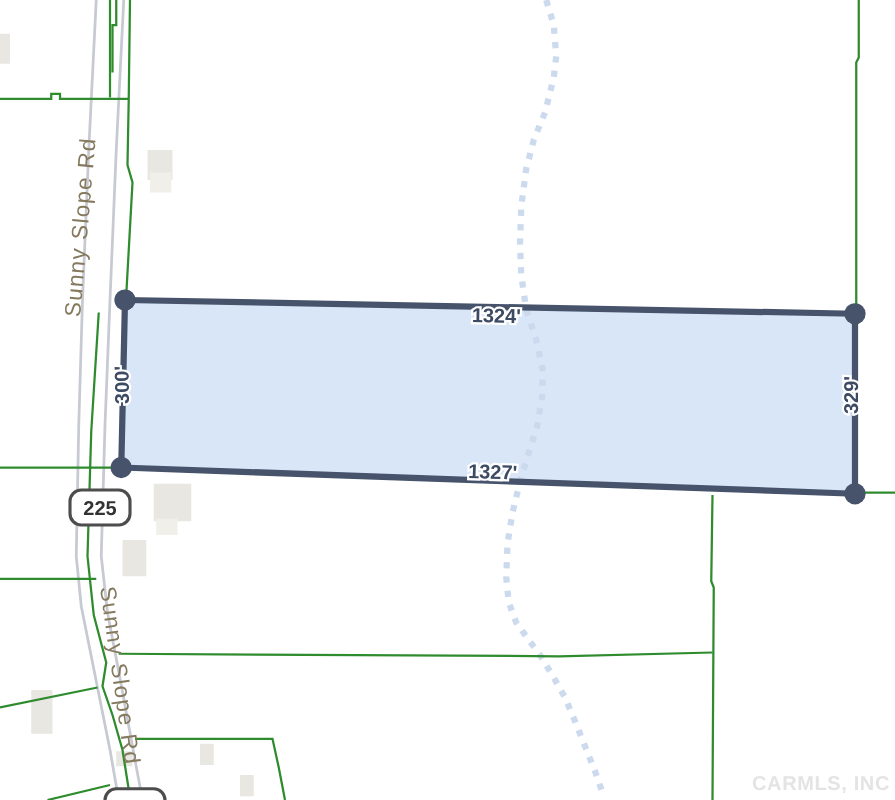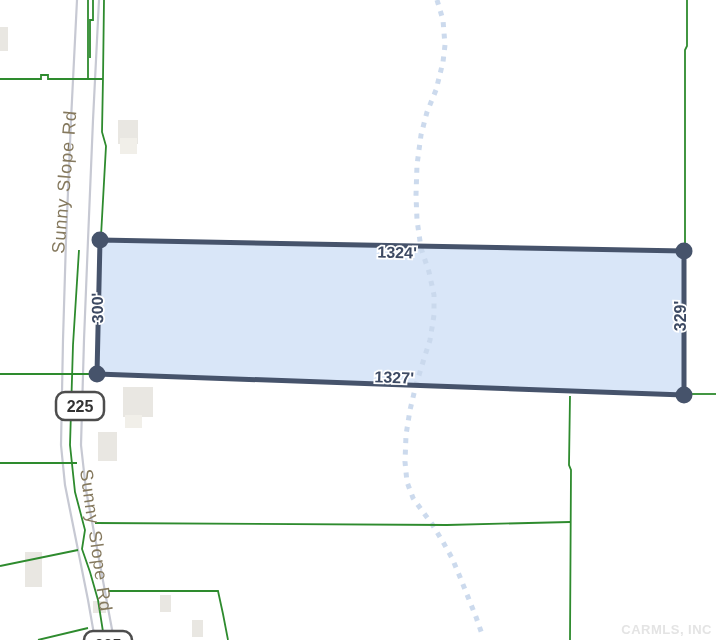--- a/index.html
+++ b/index.html
@@ -30,21 +30,21 @@
     font-size:18px;fill:#85795e;letter-spacing:1px;
   }
   .shield-box{fill:#ffffff;stroke:#4d4d4d;stroke-width:2.5;}
   .shield-text{
     font-family:"Liberation Sans", sans-serif;
     font-size:16px;font-weight:bold;fill:#333333;text-anchor:middle;
   }
   .watermark{
     position:absolute;right:4px;bottom:3px;
     font-family:"Liberation Sans", sans-serif;
-    font-size:13px;font-weight:bold;color:#e4e4e4;
+    font-size:16px;font-weight:bold;color:#e4e4e4;
     letter-spacing:.5px;user-select:none;
   }
 </style>
 </head>
 <body>
 
 <div id="viewport">
   <svg width="716" height="640" viewBox="0 0 716 640">
 
     <g>

